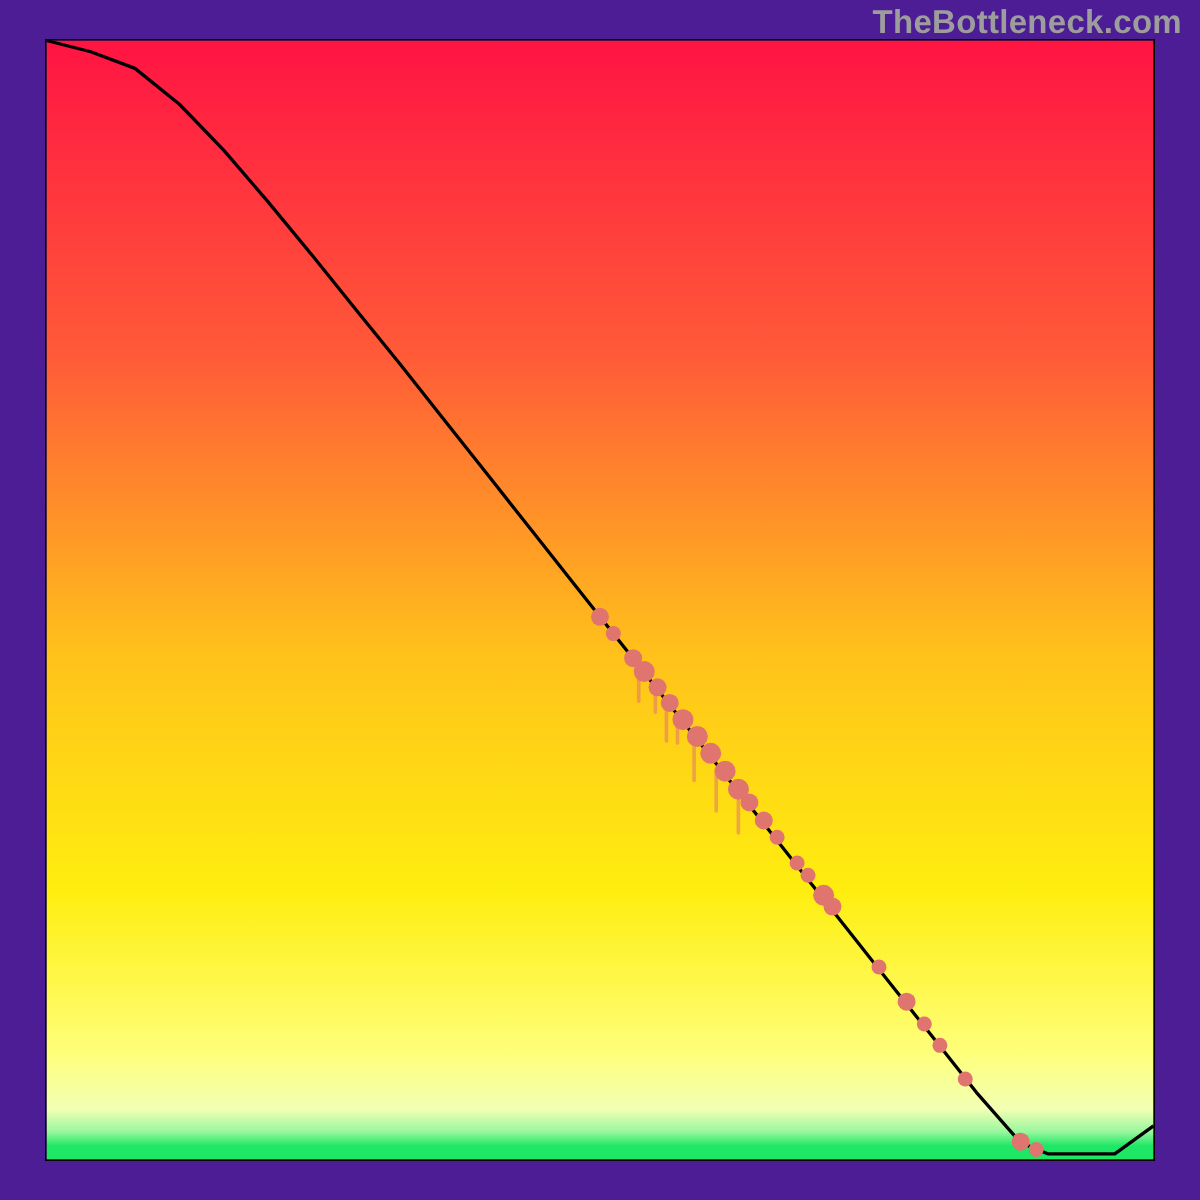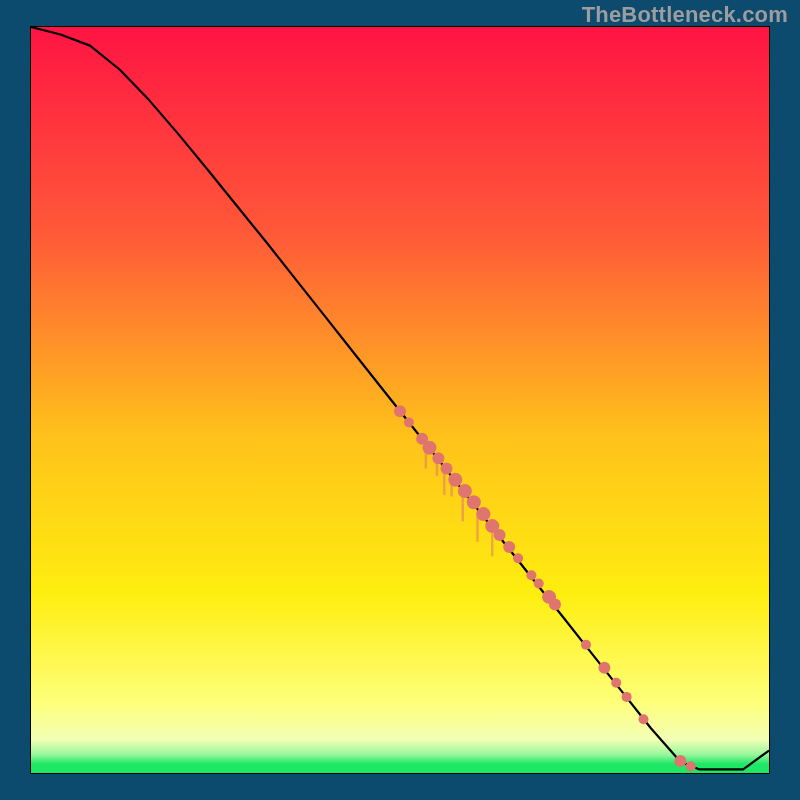--- a/index.html
+++ b/index.html
@@ -8,21 +8,21 @@
     background: #fff;
     width: 800px;
     height: 800px;
     overflow: hidden;
     font-family: Arial, Helvetica, sans-serif;
   }
   .stage {
     position: relative;
     width: 800px;
     height: 800px;
-    background: #0c4a6e;
+    background: #4c1d95;
   }
   .watermark {
     position: absolute;
     top: 2px;
     right: 12px;
     color: #9d9d9d;
     font-size: 22px;
     font-weight: 600;
     letter-spacing: 0.2px;
     z-index: 5;

